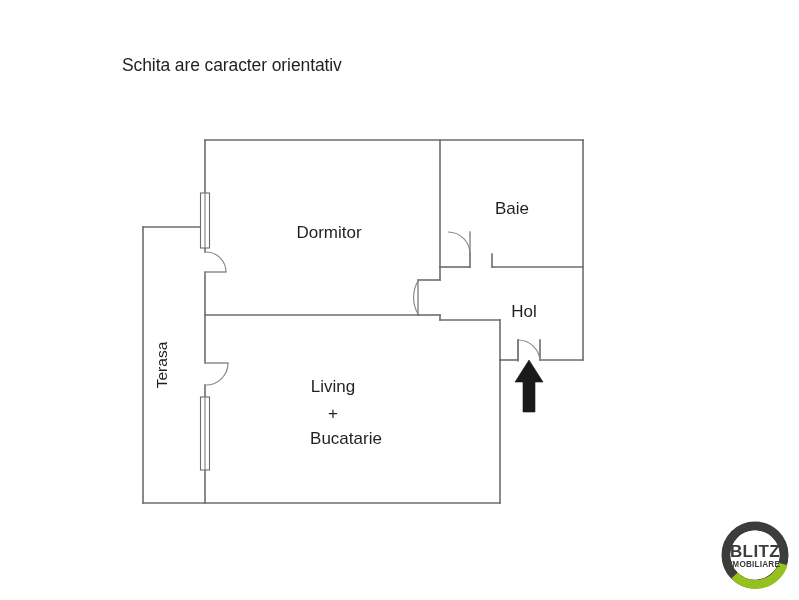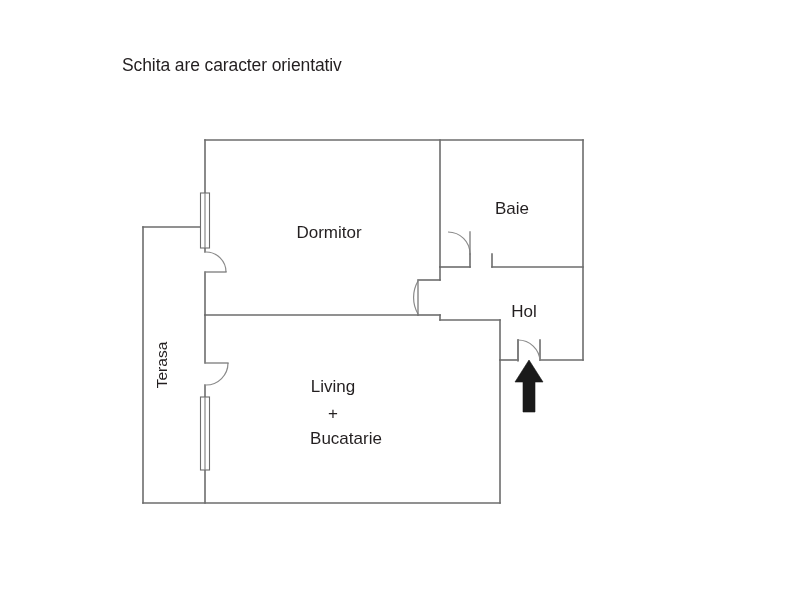--- a/index.html
+++ b/index.html
@@ -212,14 +212,26 @@
     <text class="room-label" x="329" y="238">Dormitor</text>
     <text class="room-label" x="512" y="214">Baie</text>
     <text class="room-label" x="524" y="317">Hol</text>
     <text class="room-label" x="333" y="392">Living</text>
     <text class="room-label" x="333" y="419">+</text>
     <text class="room-label" x="346" y="444">Bucatarie</text>
     <text class="room-label-vert" x="167" y="365" transform="rotate(-90 167 365)">Terasa</text>
 
   </svg>
 
+  <div id="logo-wrap">
+    <svg width="74" height="74" viewBox="0 0 74 74">
+
+      <circle cx="37" cy="37" r="29" fill="none" stroke="#3c3c3b" stroke-width="9"></circle>
+
+      <path d="M 16.5 57.5 A 29 29 0 0 0 65.2 46.0" fill="none" stroke="#95c11f" stroke-width="9" stroke-linecap="butt"></path>
+
+      <circle cx="37" cy="37" r="24.5" fill="#ffffff"></circle>
+      <text class="logo-text-blitz" x="37" y="39">BLITZ</text>
+      <text class="logo-text-imob" x="37" y="49">IMOBILIARE</text>
+    </svg>
+  </div>
 
 </div>
 
 </body></html>

